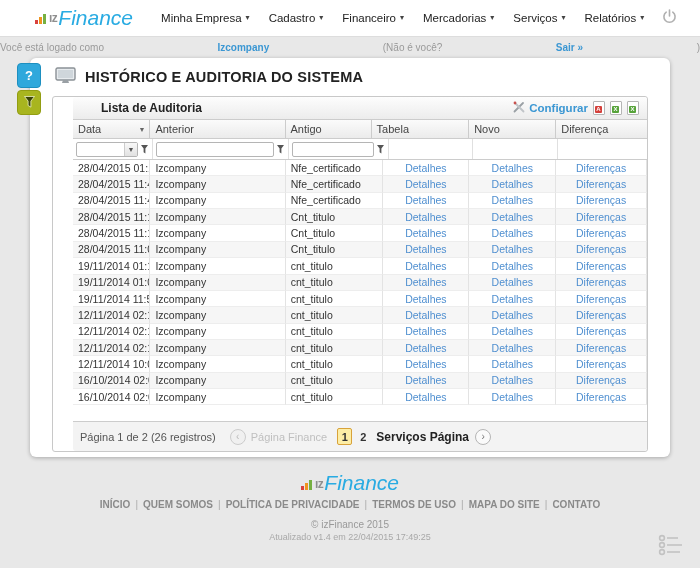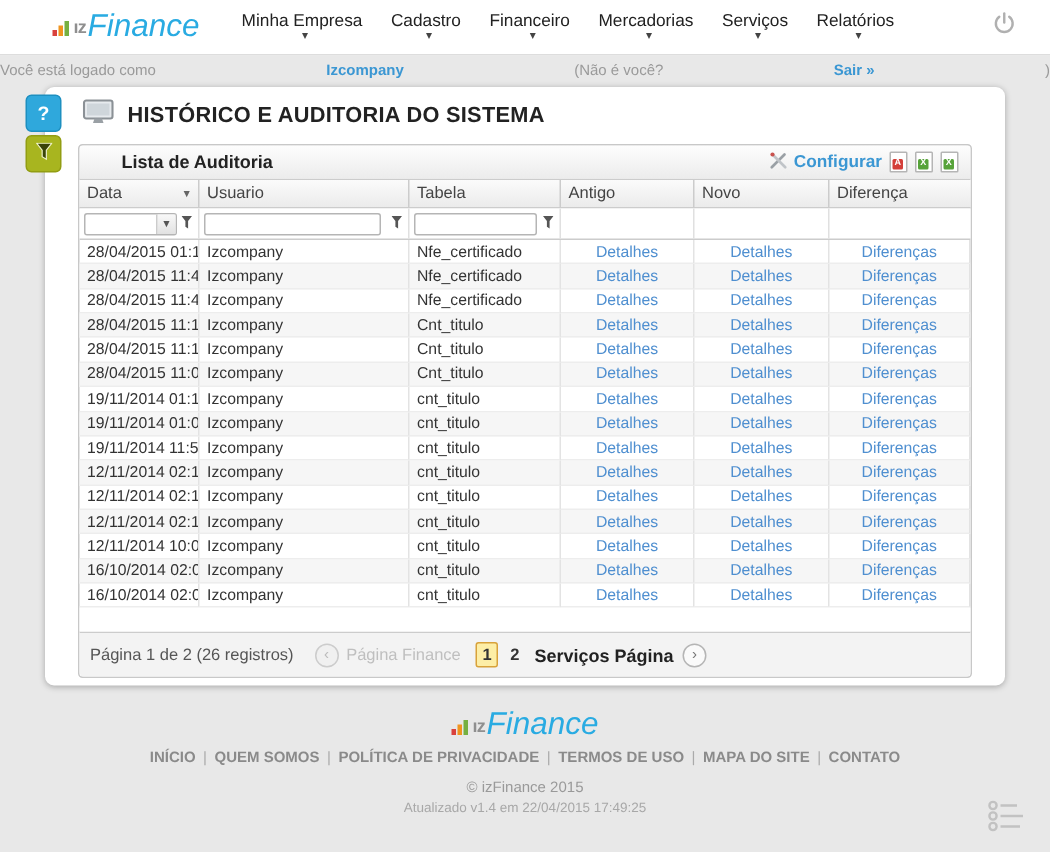--- a/index.html
+++ b/index.html
@@ -18,21 +18,21 @@
   }
   .logo { display:flex; align-items:flex-end; cursor:default; }
   .logo-bars { display:flex; align-items:flex-end; margin-right:2px; padding-bottom:3px; }
   .logo-bars i { display:block; width:3px; margin-right:1px; }
   .b1 { height:4px; background:#d9413d; }
   .b2 { height:7px; background:#f0941f; }
   .b3 { height:10px; background:#76b041; }
   .logo-iz { font-size:12px; font-weight:bold; color:#8f8f8f; letter-spacing:-0.5px; padding-bottom:2px; }
   .logo-name { font-size:21px; font-style:italic; color:#29abe2; line-height:0.9; margin-left:1px; }
   .menu { display:flex; margin-left:28px; gap:19px; }
-  .menu-item { display:flex; align-items:center; font-size:11.5px; color:#222; cursor:pointer;flex-direction:column; }
+  .menu-item { display:flex; align-items:center; font-size:11.5px; color:#222; cursor:pointer; }
   .menu-item .caret { font-size:8px; color:#444; margin-left:4px; line-height:1; }
   .power { margin-left:auto; cursor:pointer; }
   
   .login-strip {
     height:21px; display:flex; align-items:center; justify-content:space-between;
     font-size:10px; color:#9a9a9a; gap:3px;
   }
   .login-strip .blue { color:#3b97d3; font-weight:bold; }
   
   .side-btn {
@@ -42,21 +42,21 @@
   .help-btn { top:63px; background:#2fa8dc; border:1px solid #1d8fc0; color:#fff; font-weight:bold; font-size:13px; }
   .filter-btn { top:90px; background:#a8b51f; border:1px solid #929d12; }
   
   .panel {
     position:absolute; left:30px; top:58px; width:640px; height:399px;
     background:#fff; border-radius:6px; box-shadow:0 1px 4px rgba(0,0,0,0.28);
   }
   .title-row { height:38px; display:flex; align-items:center; padding-left:25px; }
   .page-title { font-size:14.5px; font-weight:700; color:#222; margin-left:9px; letter-spacing:0.2px; }
   
-  .audit-box { margin-left:22px; width:596px; border:1px solid #c8c8c8; border-radius:3px; }
+  .audit-box { margin-left:22px; width:596px; border:1px solid #c8c8c8; border-radius:3px;padding-left:20px; }
   .box-header {
     height:23px; display:flex; align-items:center;
     background:linear-gradient(#fdfdfd,#ececec); border-bottom:1px solid #ccc;
     padding:0 8px 0 28px; border-radius:3px 3px 0 0;
   }
   .box-title { font-size:12px; font-weight:bold; color:#222; }
   .box-tools { margin-left:auto; display:flex; align-items:center; gap:5px; }
   .configure { display:flex; align-items:center; gap:4px; cursor:pointer; }
   .configure span { font-size:11.5px; font-weight:600; color:#3b97d3; }
   .doc-icon { position:relative; width:12px; height:14px; background:#fff; border:1px solid #b5b5b5; border-radius:1px; cursor:pointer; }
@@ -222,27 +222,27 @@
           </div>
       </div>
     </div>
 
     <div class="thead">
       <div class="th c1 sorted">
         <span>Data</span>
         <span class="sort-caret">▼</span>
       </div>
       <div class="th c2">
-          <span>Usuario</span>
+          <span>Anterior</span>
+        </div>
+      <div class="th c4">
+          <span>Antigo</span>
         </div>
       <div class="th c3">
           <span>Tabela</span>
-        </div>
-      <div class="th c4">
-          <span>Antigo</span>
         </div>
       <div class="th c5">
           <span>Novo</span>
         </div>
       <div class="th c6">
           <span>Diferença</span>
         </div>
     </div>
 
     <div class="filter-row">

